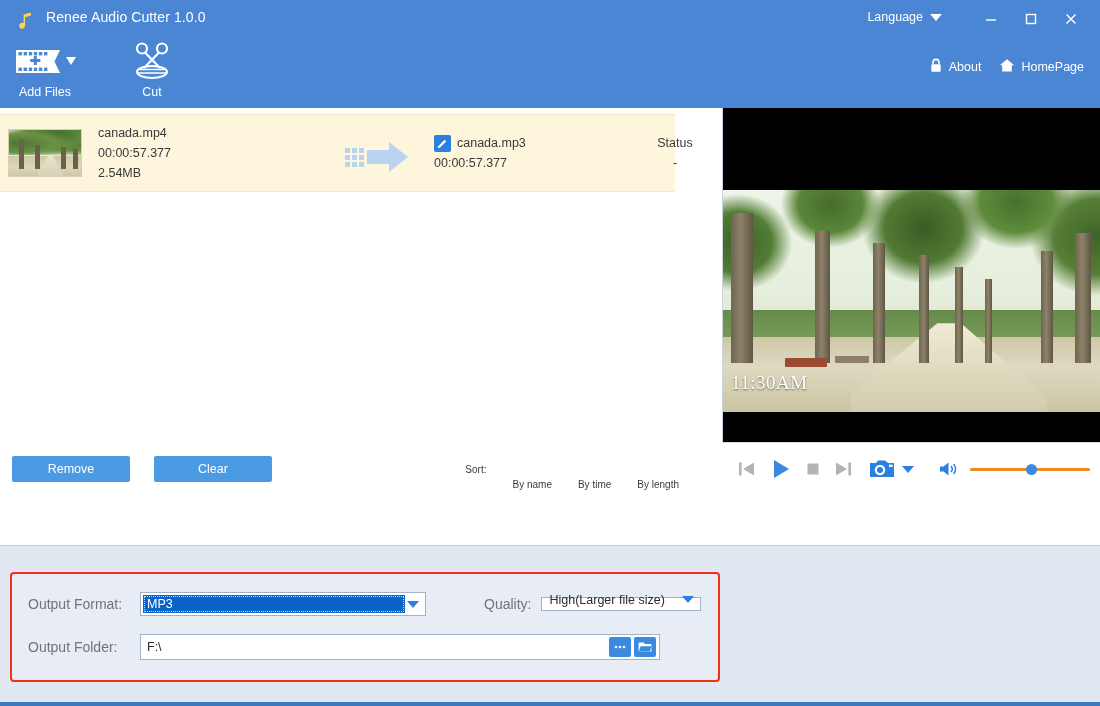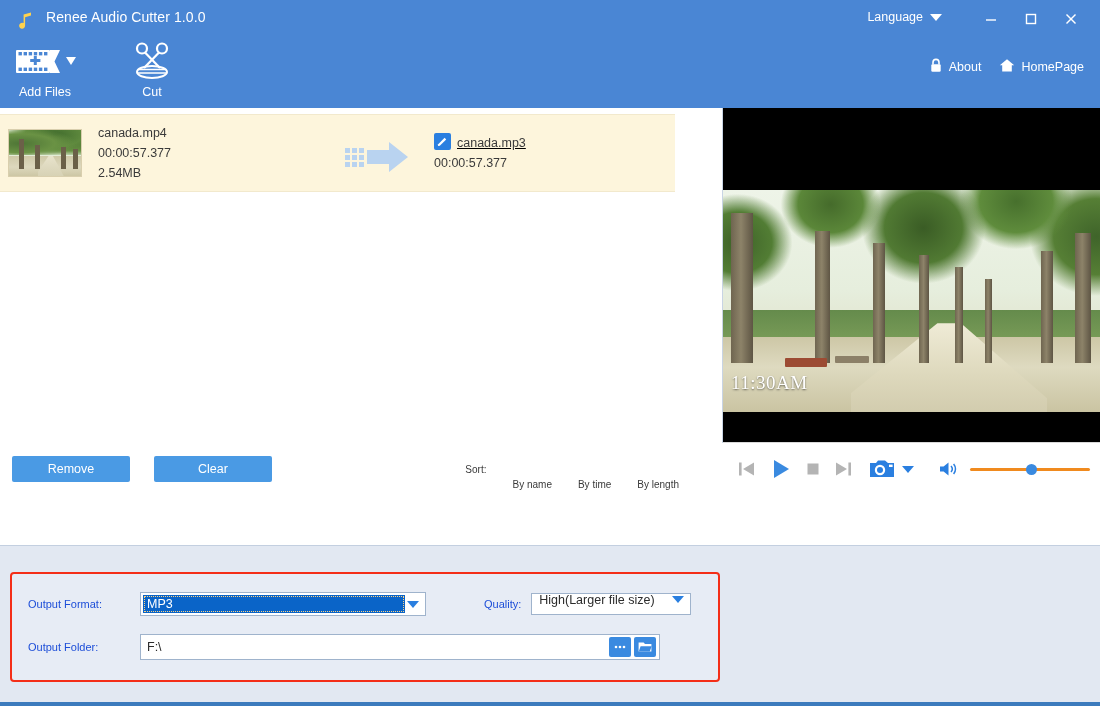--- a/index.html
+++ b/index.html
@@ -82,21 +82,21 @@
   .thumb .path { position:absolute; left:40%; bottom:0; width:36%; height:44%;
     background: linear-gradient(180deg,#e8e3cc 0%,#d7d2b5 100%);
     clip-path: polygon(42% 0%, 58% 0%, 100% 100%, -10% 100%); }
   .thumb .tr { position:absolute; bottom:16%; width:5px; background:#6b6048; }
 
   .col-src { margin-left: 16px; width: 240px; }
   .col-dst { position: absolute; left: 434px; width: 190px; }
   .col-status { position: absolute; left: 630px; width: 90px; text-align: center; }
   .fname { font-size: 12.5px; color: #3a3a3a; line-height: 20px; }
   .fmeta { font-size: 12.5px; color: #3a3a3a; line-height: 20px; }
-  .fdst-head { display: flex; align-items: flex-start; gap: 6px; text-decoration: underline; }
+  .fdst-head { display: flex; align-items: center; gap: 6px; }
   .edit-badge {
     width: 17px; height: 17px; background: #2a7fe0; border-radius: 2px;
     display: flex; align-items: center; justify-content: center; cursor: pointer;
   }
   .arrow-wrap {
     position: absolute; left: 345px; top: 26px;
     display: flex; align-items: center; gap: 3px;
   }
   .dots { display: grid; grid-template-columns: repeat(3, 5px); gap: 2px; }
   .dots i { width: 5px; height: 5px; background: #b9d3f0; display: block; }
@@ -165,42 +165,42 @@
   
   .bottom {
     position: absolute; left: 0; top: 545px; width: 1100px; height: 161px;
     background: #e2e8f2; border-top: 1px solid #c3cfe0;
   }
   .redbox {
     position: absolute; left: 10px; top: 26px; width: 710px; height: 110px;
     border: 2px solid #f42e18; border-radius: 4px; background: #e7ecf5;
   }
   .fieldrow { position: absolute; display: flex; align-items: center; }
-  .flabel { font-size: 11px; color: #1d4ed8; }
+  .flabel { font-size: 14px; color: #737373; }
   .sel-format {
     width: 286px; height: 24px; background: #ffffff; border: 1px solid #9fb3cc;
     display: flex; align-items: center; cursor: pointer; position: relative;
   }
   .sel-format .val {
     position: absolute; left: 2px; top: 2px; width: 262px; height: 18px;
     background: #0a64c8; color: #fff; font-size: 12.5px;
     display: flex; align-items: center; padding-left: 4px;
     outline: 1px dotted #ffd27f; outline-offset: -2px;
   }
   .sel-format .arrowbox {
     position: absolute; right: 1px; top: 1px; width: 22px; height: 20px;
     display: flex; align-items: center; justify-content: center;
   }
   .tri-blue {
     width: 0; height: 0;
     border-left: 6px solid transparent; border-right: 6px solid transparent;
     border-top: 7px solid #2a7fe0;
   }
   .sel-quality {
-    width: 160px; height: 22px; background: #fff; border: 1px solid #9fb3cc;
+    width: 160px; height: 14px; background: #fff; border: 1px solid #9fb3cc;
     display: flex; align-items: center; justify-content: space-between;
     padding: 0 6px 9px 7px; cursor: pointer;
   }
   .sel-quality .q-val { font-size: 12.5px; color: #2b2b2b; }
   .folder-input {
     width: 520px; height: 26px; background: #fff; border: 1px solid #9fb3cc;
     display: flex; align-items: center; padding-left: 6px; font-size: 12.5px;
     color: #2b2b2b; position: relative;
   }
   .mini-btn {
@@ -356,20 +356,24 @@
           <span class="edit-badge">
             <svg width="11" height="11" viewBox="0 0 11 11">
               <path d="M1.2 8.2 L7.6 1.8 L9.2 3.4 L2.8 9.8 L0.9 10.1 Z" fill="#fff"></path>
             </svg>
           </span>
           <span class="fname">canada.mp3</span>
         </div>
         <div class="fmeta">00:00:57.377</div>
       </div>
 
+      <div class="col-status">
+        <div class="fname">Status</div>
+        <div class="fmeta">-</div>
+      </div>
     </div>
 
     <div class="list-bottom">
       <button class="btn-blue" style="margin-left:12px;">Remove</button>
       <button class="btn-blue" style="margin-left:24px;">Clear</button>
       <div class="sort-wrap">
         <span>Sort:</span>
         <span class="sort-opt">By name</span>
         <span class="sort-opt">By time</span>
         <span class="sort-opt">By length</span>

